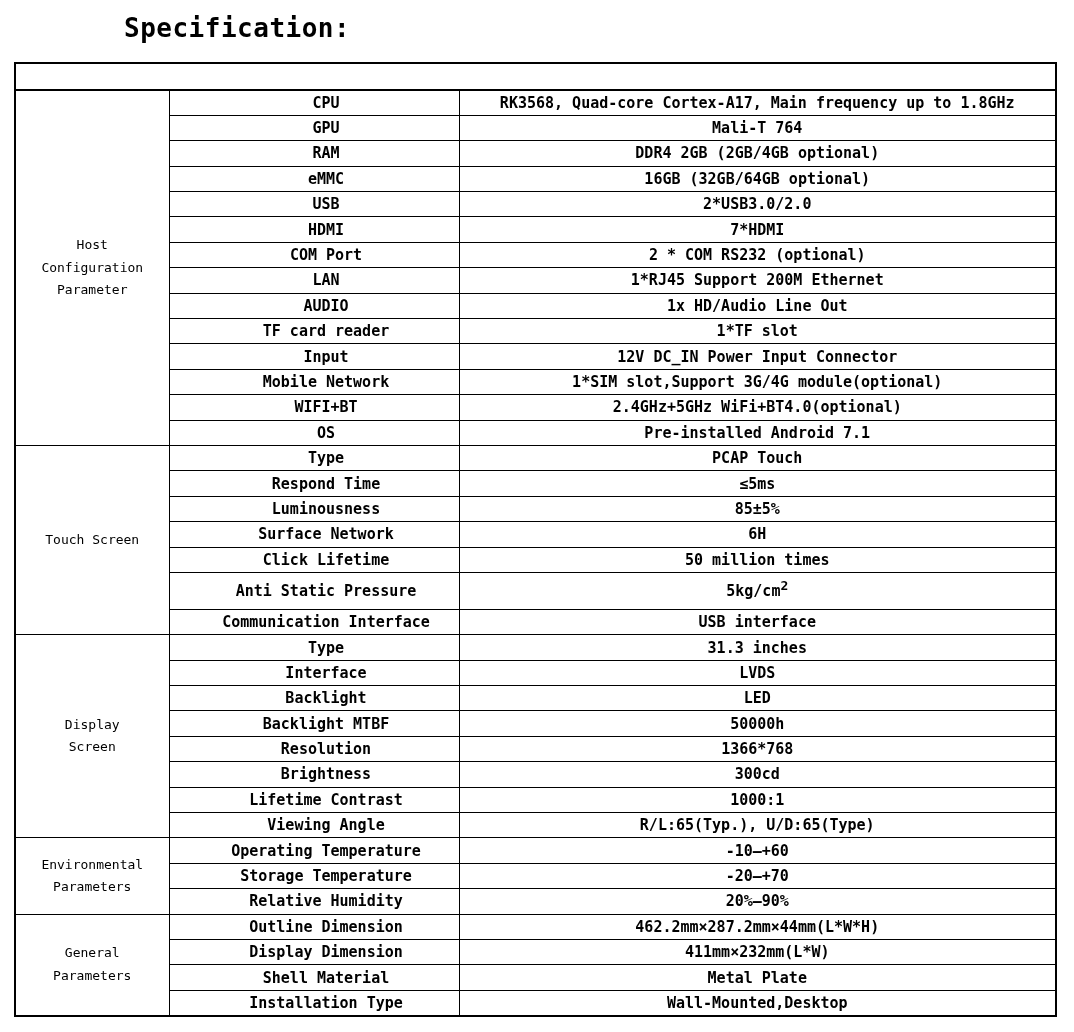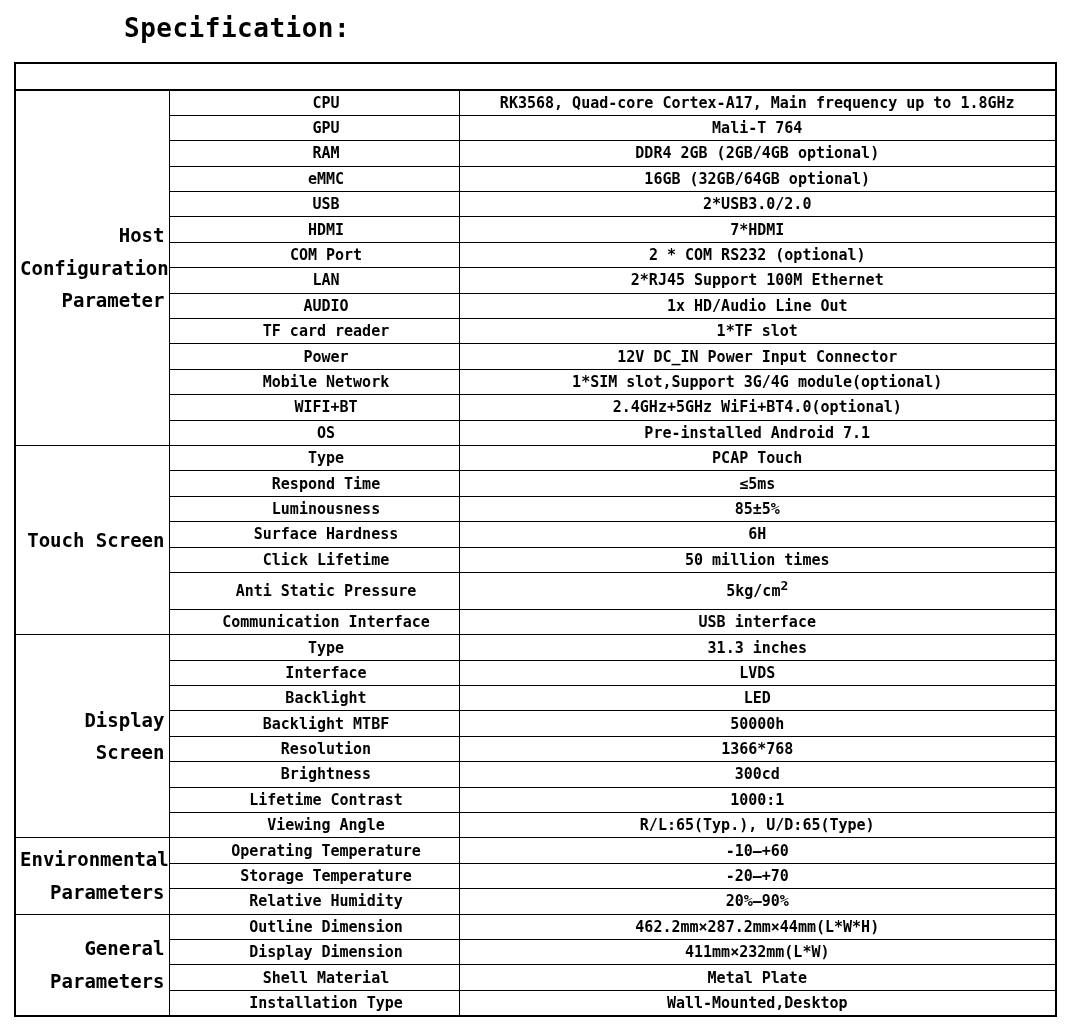--- a/index.html
+++ b/index.html
@@ -38,25 +38,24 @@
     vertical-align: middle;
     padding: 0 4px;
     white-space: nowrap;
     overflow: hidden;
   }
   tr { height: 25.4px; }
   tr.header-empty { height: 27px; }
   tr.header-empty td { border-bottom: 2px solid #000; }
   tr.tall { height: 37px; }
   td.cat {
-    font-weight: bold;
+    font-weight: normal;
     white-space: normal;
     line-height: 1.72;
-    font-size: 19px;
-    text-align: right;
+    font-size: 13px;
   }
   td.lbl { font-weight: bold; padding-left: 28px; }
   td.val { font-weight: bold; }
   td.val sup {
     font-size: 13px;
     vertical-align: super;
     line-height: 0;
   }
 </style>
 </head>
@@ -98,32 +97,32 @@
       <tr>
         <td class="lbl">HDMI</td>
         <td class="val">7*HDMI</td>
       </tr>
       <tr>
         <td class="lbl">COM Port</td>
         <td class="val">2 * COM RS232 (optional)</td>
       </tr>
       <tr>
         <td class="lbl">LAN</td>
-        <td class="val">2*RJ45 Support 100M Ethernet</td>
+        <td class="val">1*RJ45 Support 200M Ethernet</td>
       </tr>
       <tr>
         <td class="lbl">AUDIO</td>
         <td class="val">1x HD/Audio Line Out</td>
       </tr>
       <tr>
         <td class="lbl">TF card reader</td>
         <td class="val">1*TF slot</td>
       </tr>
       <tr>
-        <td class="lbl">Power</td>
+        <td class="lbl">Input</td>
         <td class="val">12V DC_IN Power Input Connector</td>
       </tr>
       <tr>
         <td class="lbl">Mobile Network</td>
         <td class="val">1*SIM slot,Support 3G/4G module(optional)</td>
       </tr>
       <tr>
         <td class="lbl">WIFI+BT</td>
         <td class="val">2.4GHz+5GHz WiFi+BT4.0(optional)</td>
       </tr>
@@ -138,21 +137,21 @@
       </tr>
       <tr>
         <td class="lbl">Respond Time</td>
         <td class="val">≤5ms</td>
       </tr>
       <tr>
         <td class="lbl">Luminousness</td>
         <td class="val">85±5%</td>
       </tr>
       <tr>
-        <td class="lbl">Surface Hardness</td>
+        <td class="lbl">Surface Network</td>
         <td class="val">6H</td>
       </tr>
       <tr>
         <td class="lbl">Click Lifetime</td>
         <td class="val">50 million times</td>
       </tr>
       <tr class="tall">
         <td class="lbl">Anti Static Pressure</td>
         <td class="val">5kg/cm<sup>2</sup></td>
       </tr>

